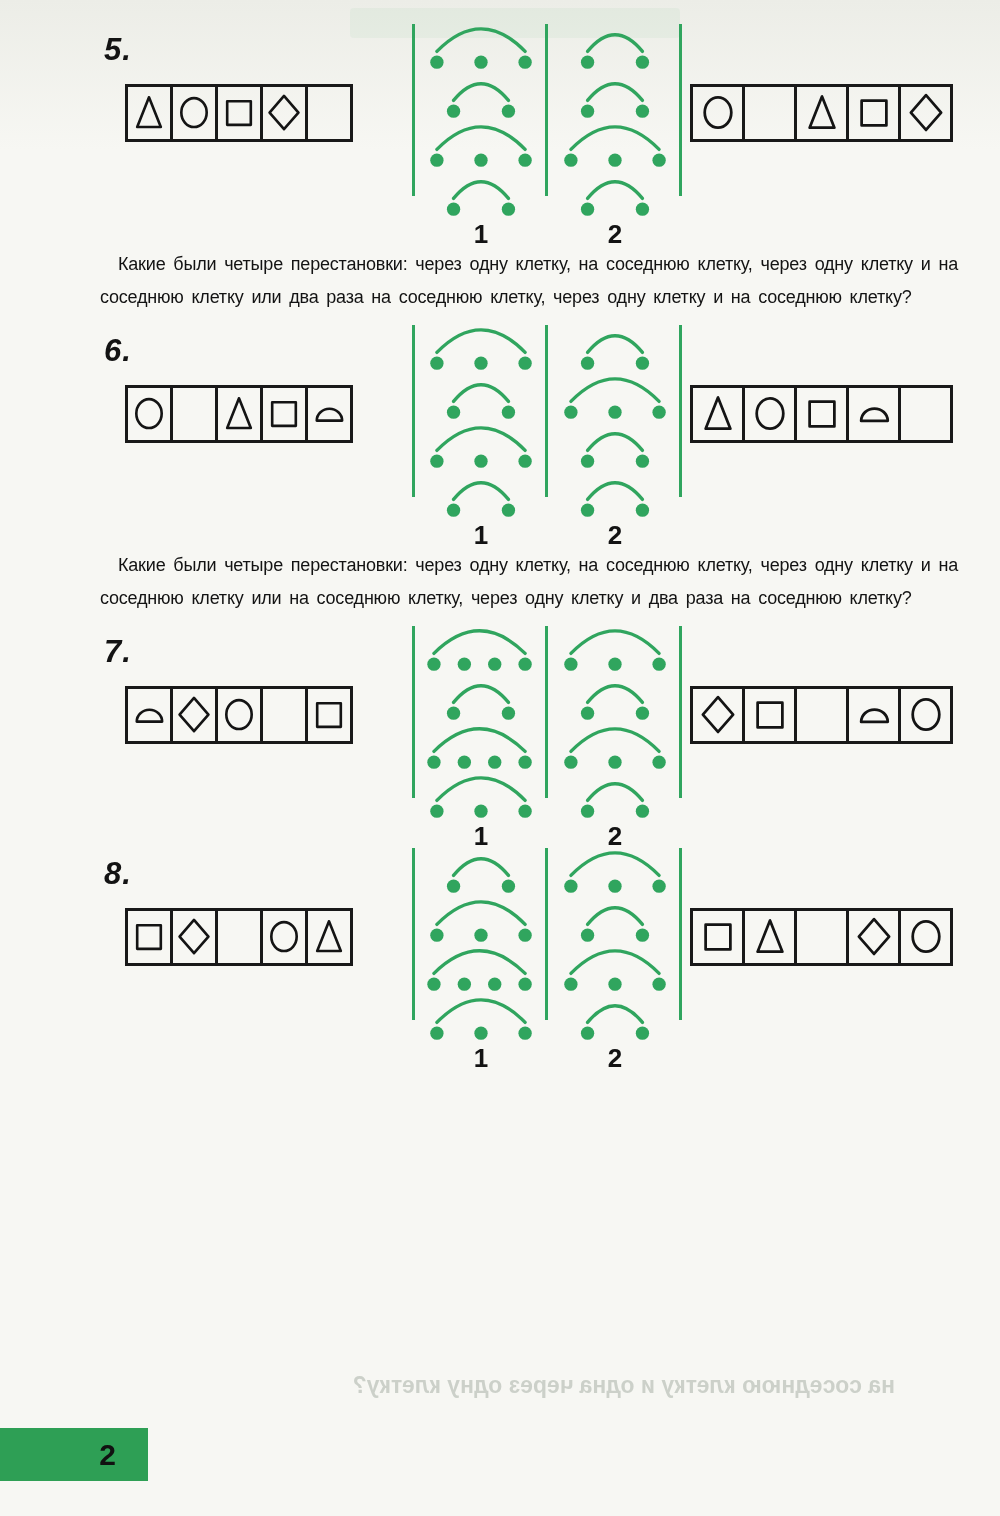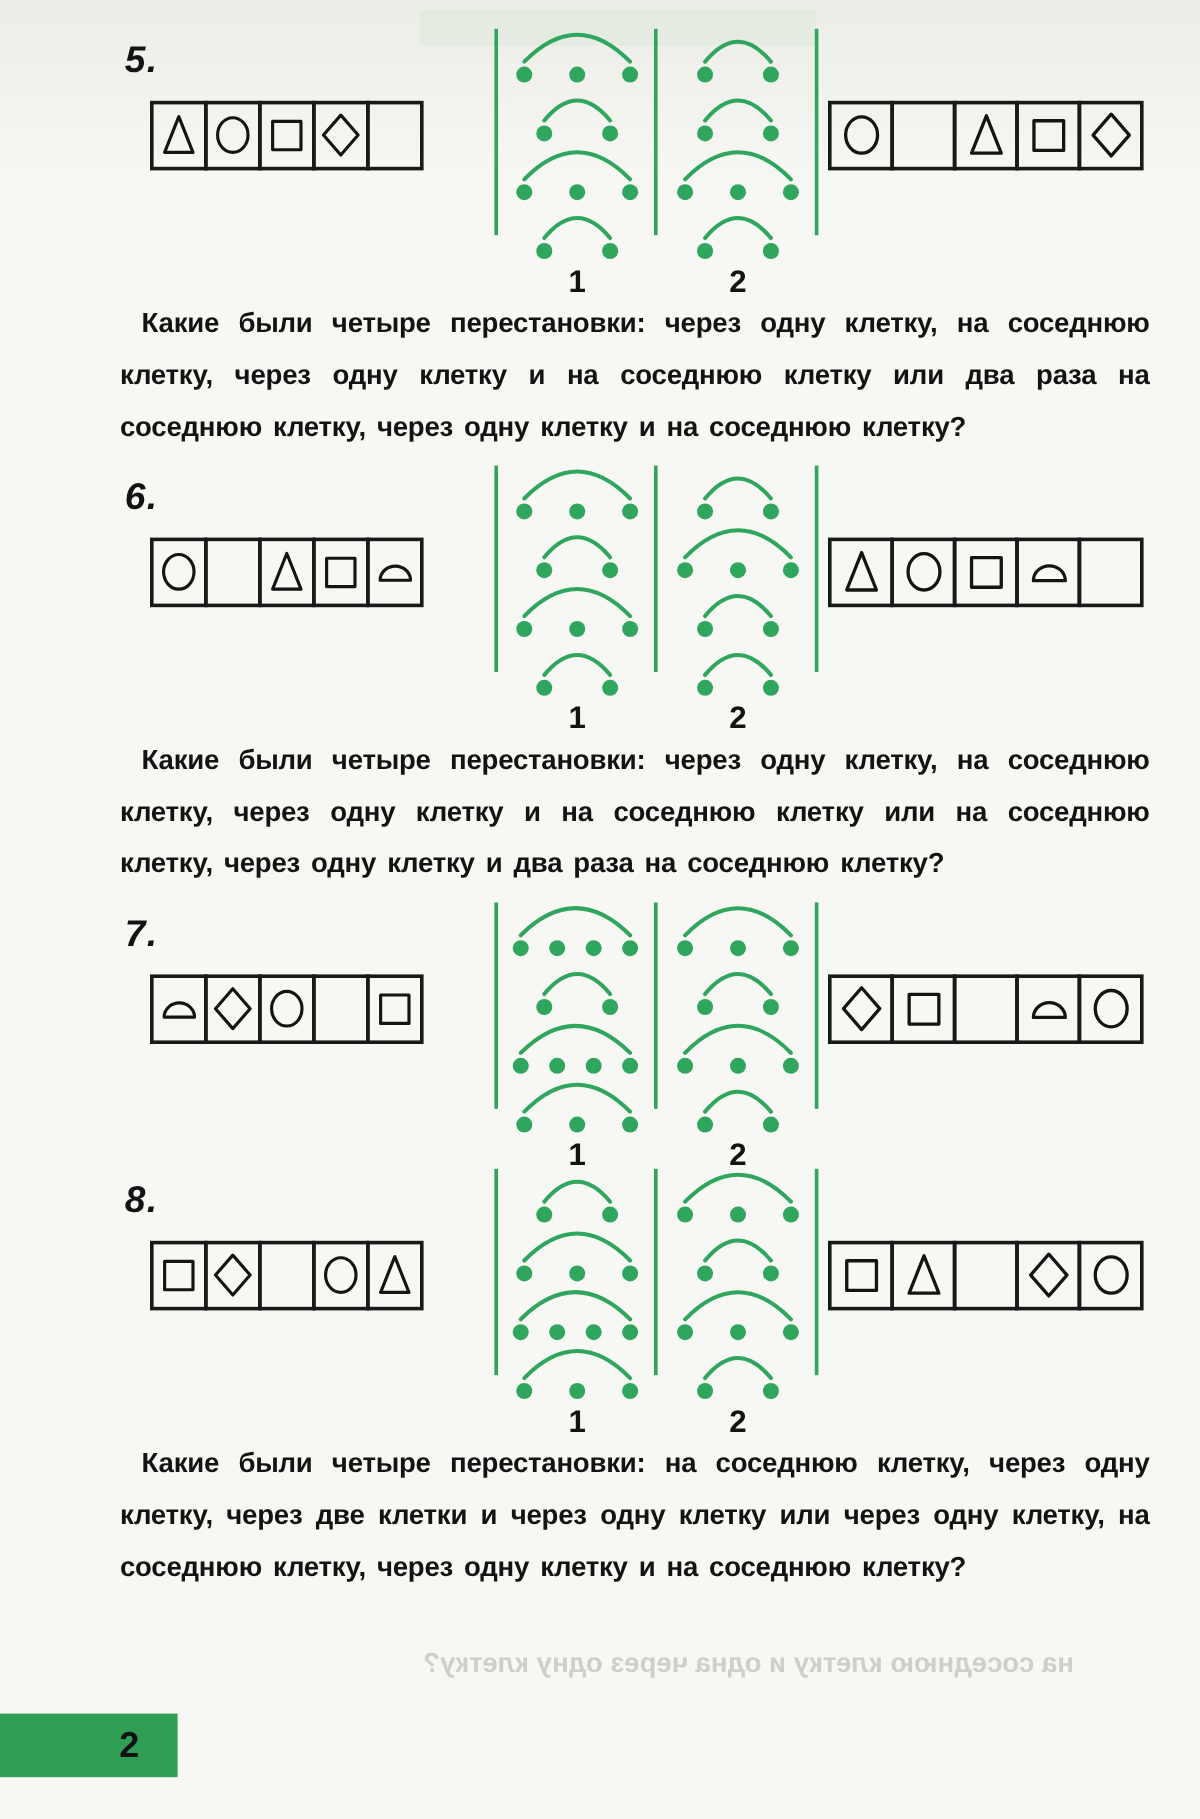--- a/index.html
+++ b/index.html
@@ -50,21 +50,21 @@
     display:flex;flex-direction:column;align-items:center;
   }
   .dcol.c1{left:7px;}
   .dcol.c2{left:141px;}
   .drow{height:49px;}
   .dlabel{
     font-size:26px;font-weight:bold;margin-top:1px;
   }
   .question{
     margin:4px 42px 9px 100px;
-    font-size:23px;line-height:43px;font-weight:bold;
+    font-size:18px;line-height:33px;font-weight:normal;
     text-indent:18px;text-align:justify;
     word-spacing:3px;letter-spacing:-0.2px;
   }
   .page-bar{
     position:absolute;left:0;top:1428px;width:148px;height:53px;
     display:flex;align-items:center;justify-content:flex-end;
   }
   .page-num{
     font-size:30px;font-weight:bold;color:#111;
     padding-right:32px;
@@ -512,21 +512,20 @@
                 <path d="M24 9.5 L40.5 28.5 L24 47.5 L7.5 28.5 Z"></path>
               </svg>
             </div>
             <div class="cell">
               <svg width="44" height="54" viewBox="0 0 48 58" fill="none" stroke="#141414" stroke-width="3" stroke-linejoin="round">
                 <ellipse cx="24" cy="28.5" rx="14.5" ry="16.5"></ellipse>
               </svg>
             </div>
           </div>
         </div>
-        <p class="question">Какие были четыре перестановки: на соседнюю клетку, через одну клетку, через две клетки и через одну клетку или через одну клетку, на соседнюю клетку, через одну клетку и на соседнюю клетку?</p>
       </section>
     </main>
 
   <div class="bleed">на соседнюю клетку и одна через одну клетку?</div>
 
   <div class="page-bar" id="page-bar" style="background: rgb(46, 159, 85);">
     <span class="page-num">2</span>
   </div>
 </div>
 

